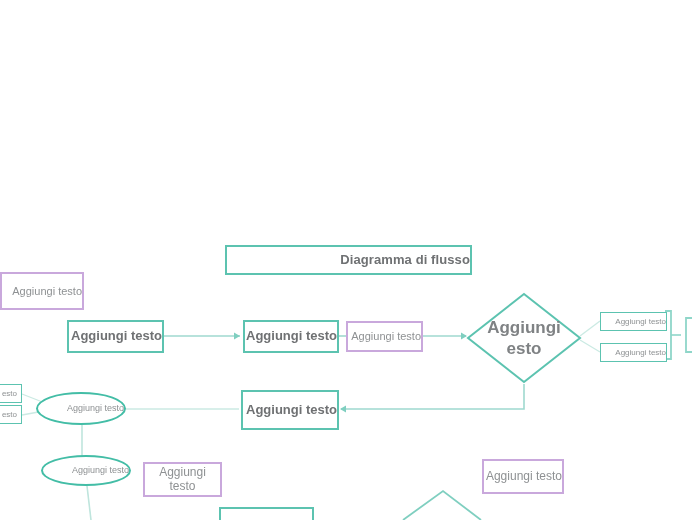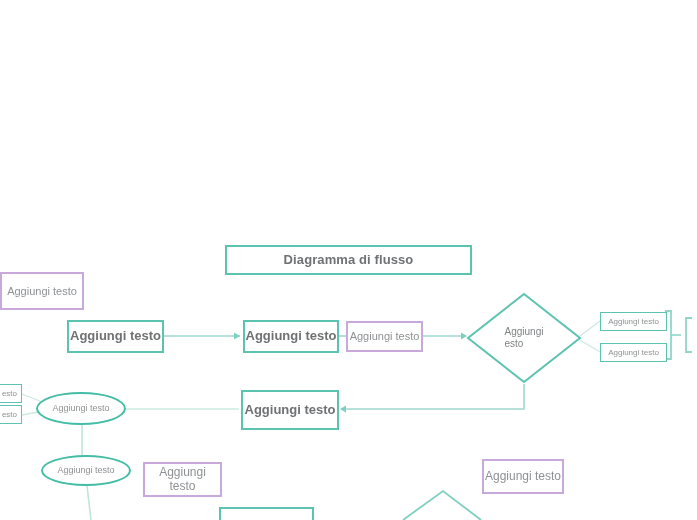--- a/index.html
+++ b/index.html
@@ -26,21 +26,21 @@
     top: 0;
     width: 697px;
     height: 520px;
     pointer-events: none;
   }
   .node {
     position: absolute;
     box-sizing: border-box;
     display: flex;
     align-items: center;
-    justify-content: center;
+    justify-content: flex-end;
     text-align: center;
     background: #ffffff;
     color: #6f7173;
     line-height: 1.15;
   }
   .rect {
     border: 2px solid #5cc3b0;
   }
   .rect.purple {
     border: 2px solid #c9a8dc;
@@ -83,23 +83,23 @@
   }
   .diamond-label {
     position: absolute;
     left: 0;
     top: 0;
     width: 100%;
     height: 100%;
     display: flex;
     align-items: center;
     justify-content: center;
-    text-align: left;
-    font-size: 10px;
-    font-weight: normal;
+    text-align: center;
+    font-size: 17px;
+    font-weight: bold;
     color: #7f8284;
     line-height: 1.25;
   }
 </style>
 </head>
 <body>
 
 <div id="canvas">
 
   <svg id="edges" viewBox="0 0 697 520" width="697" height="520">

